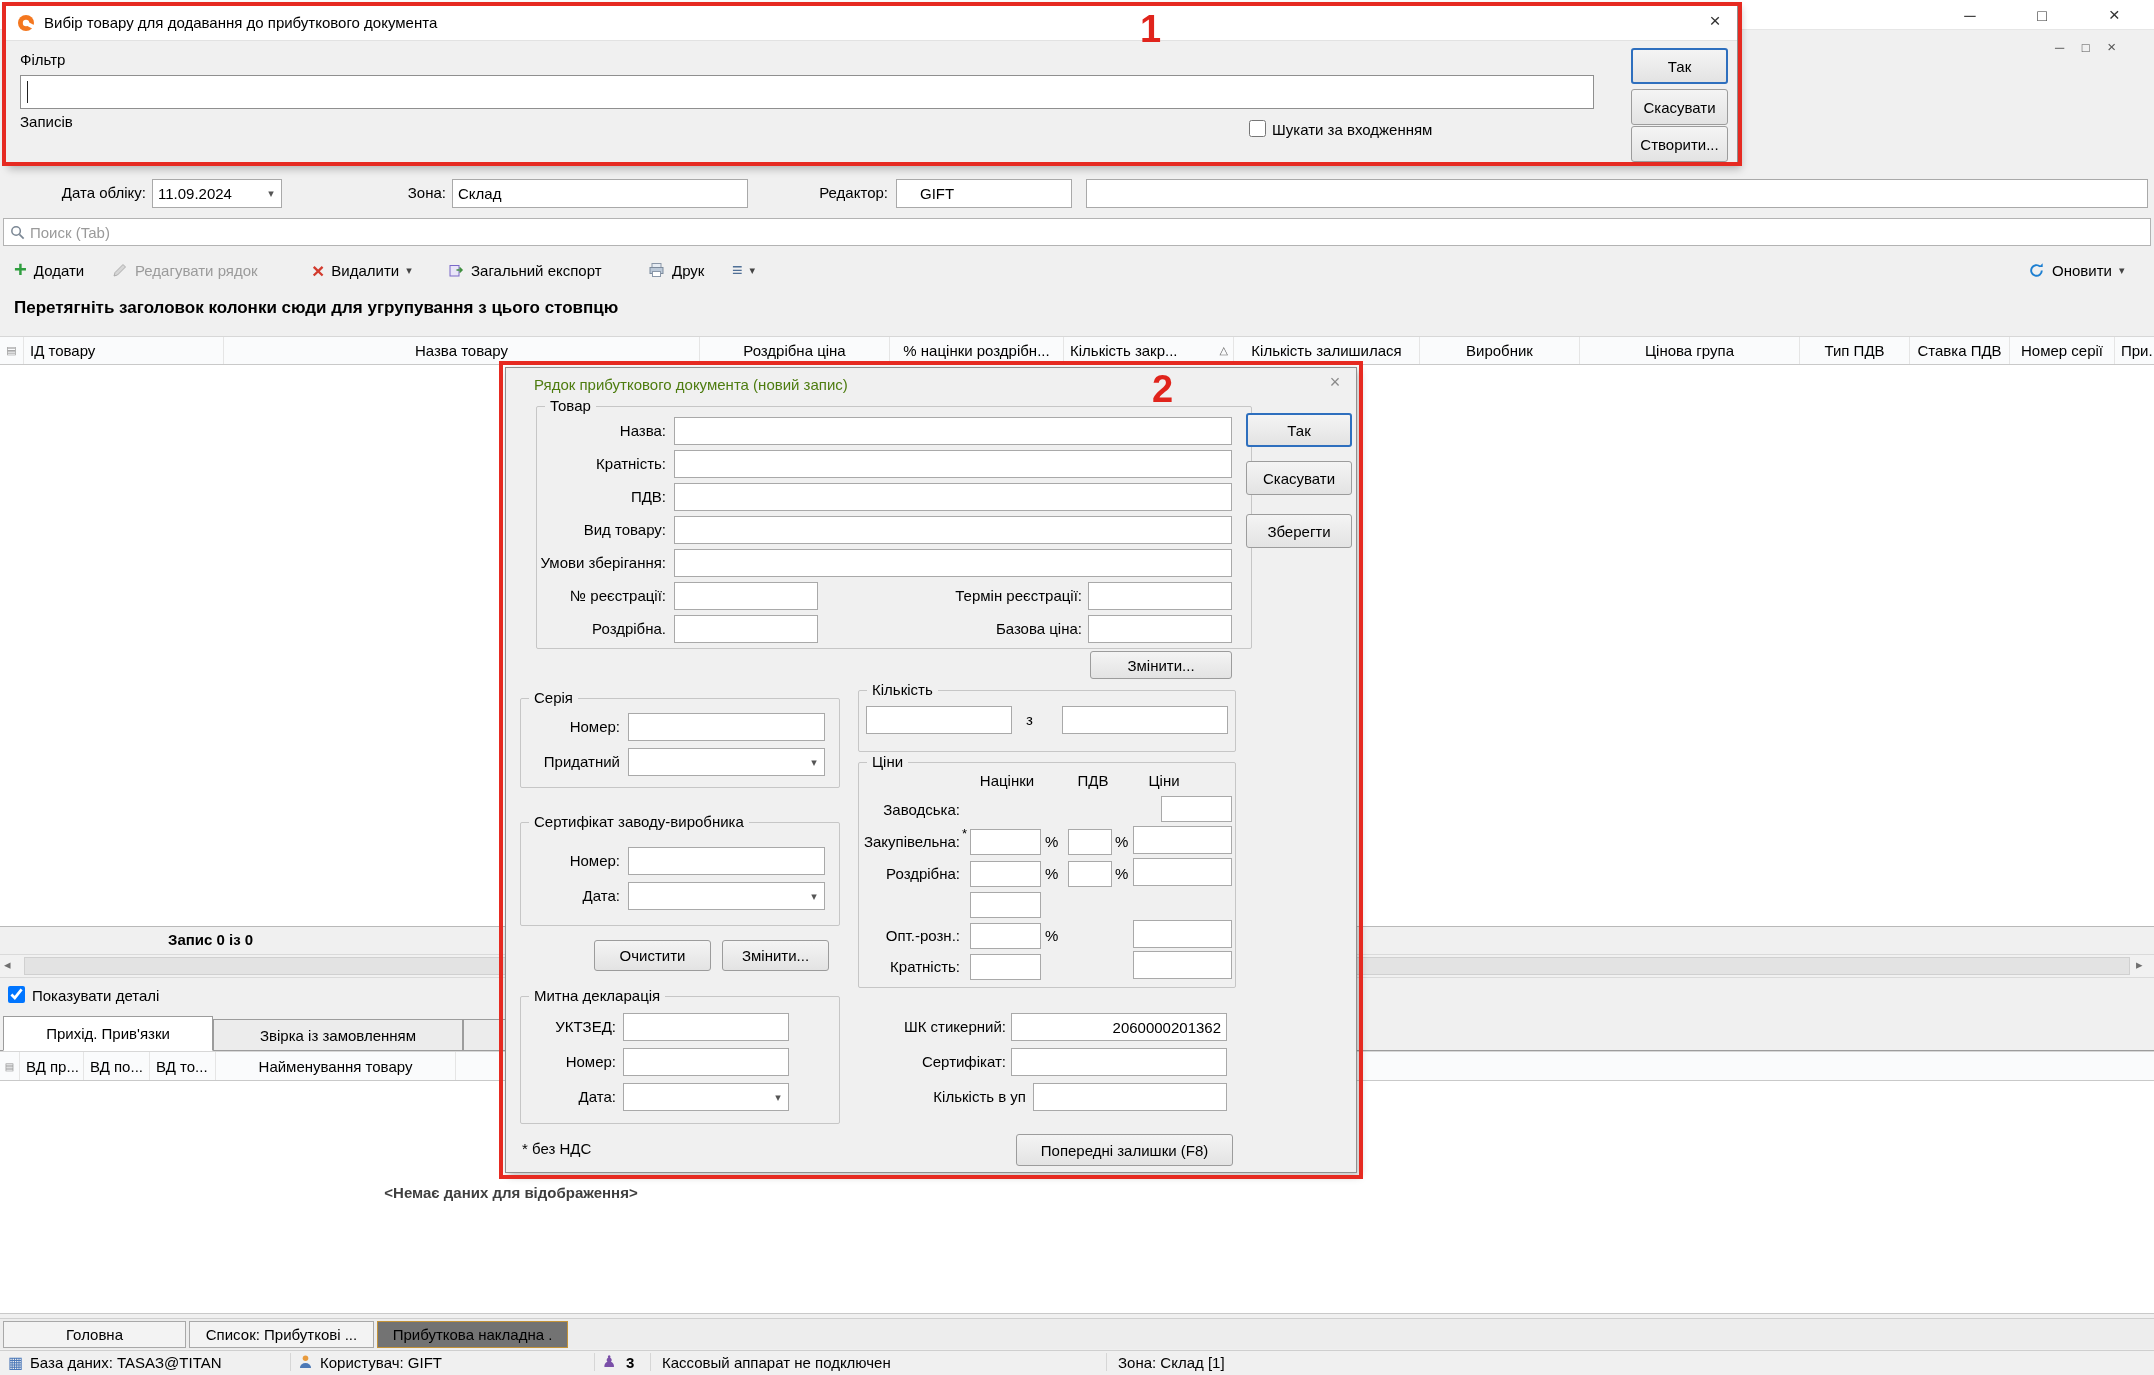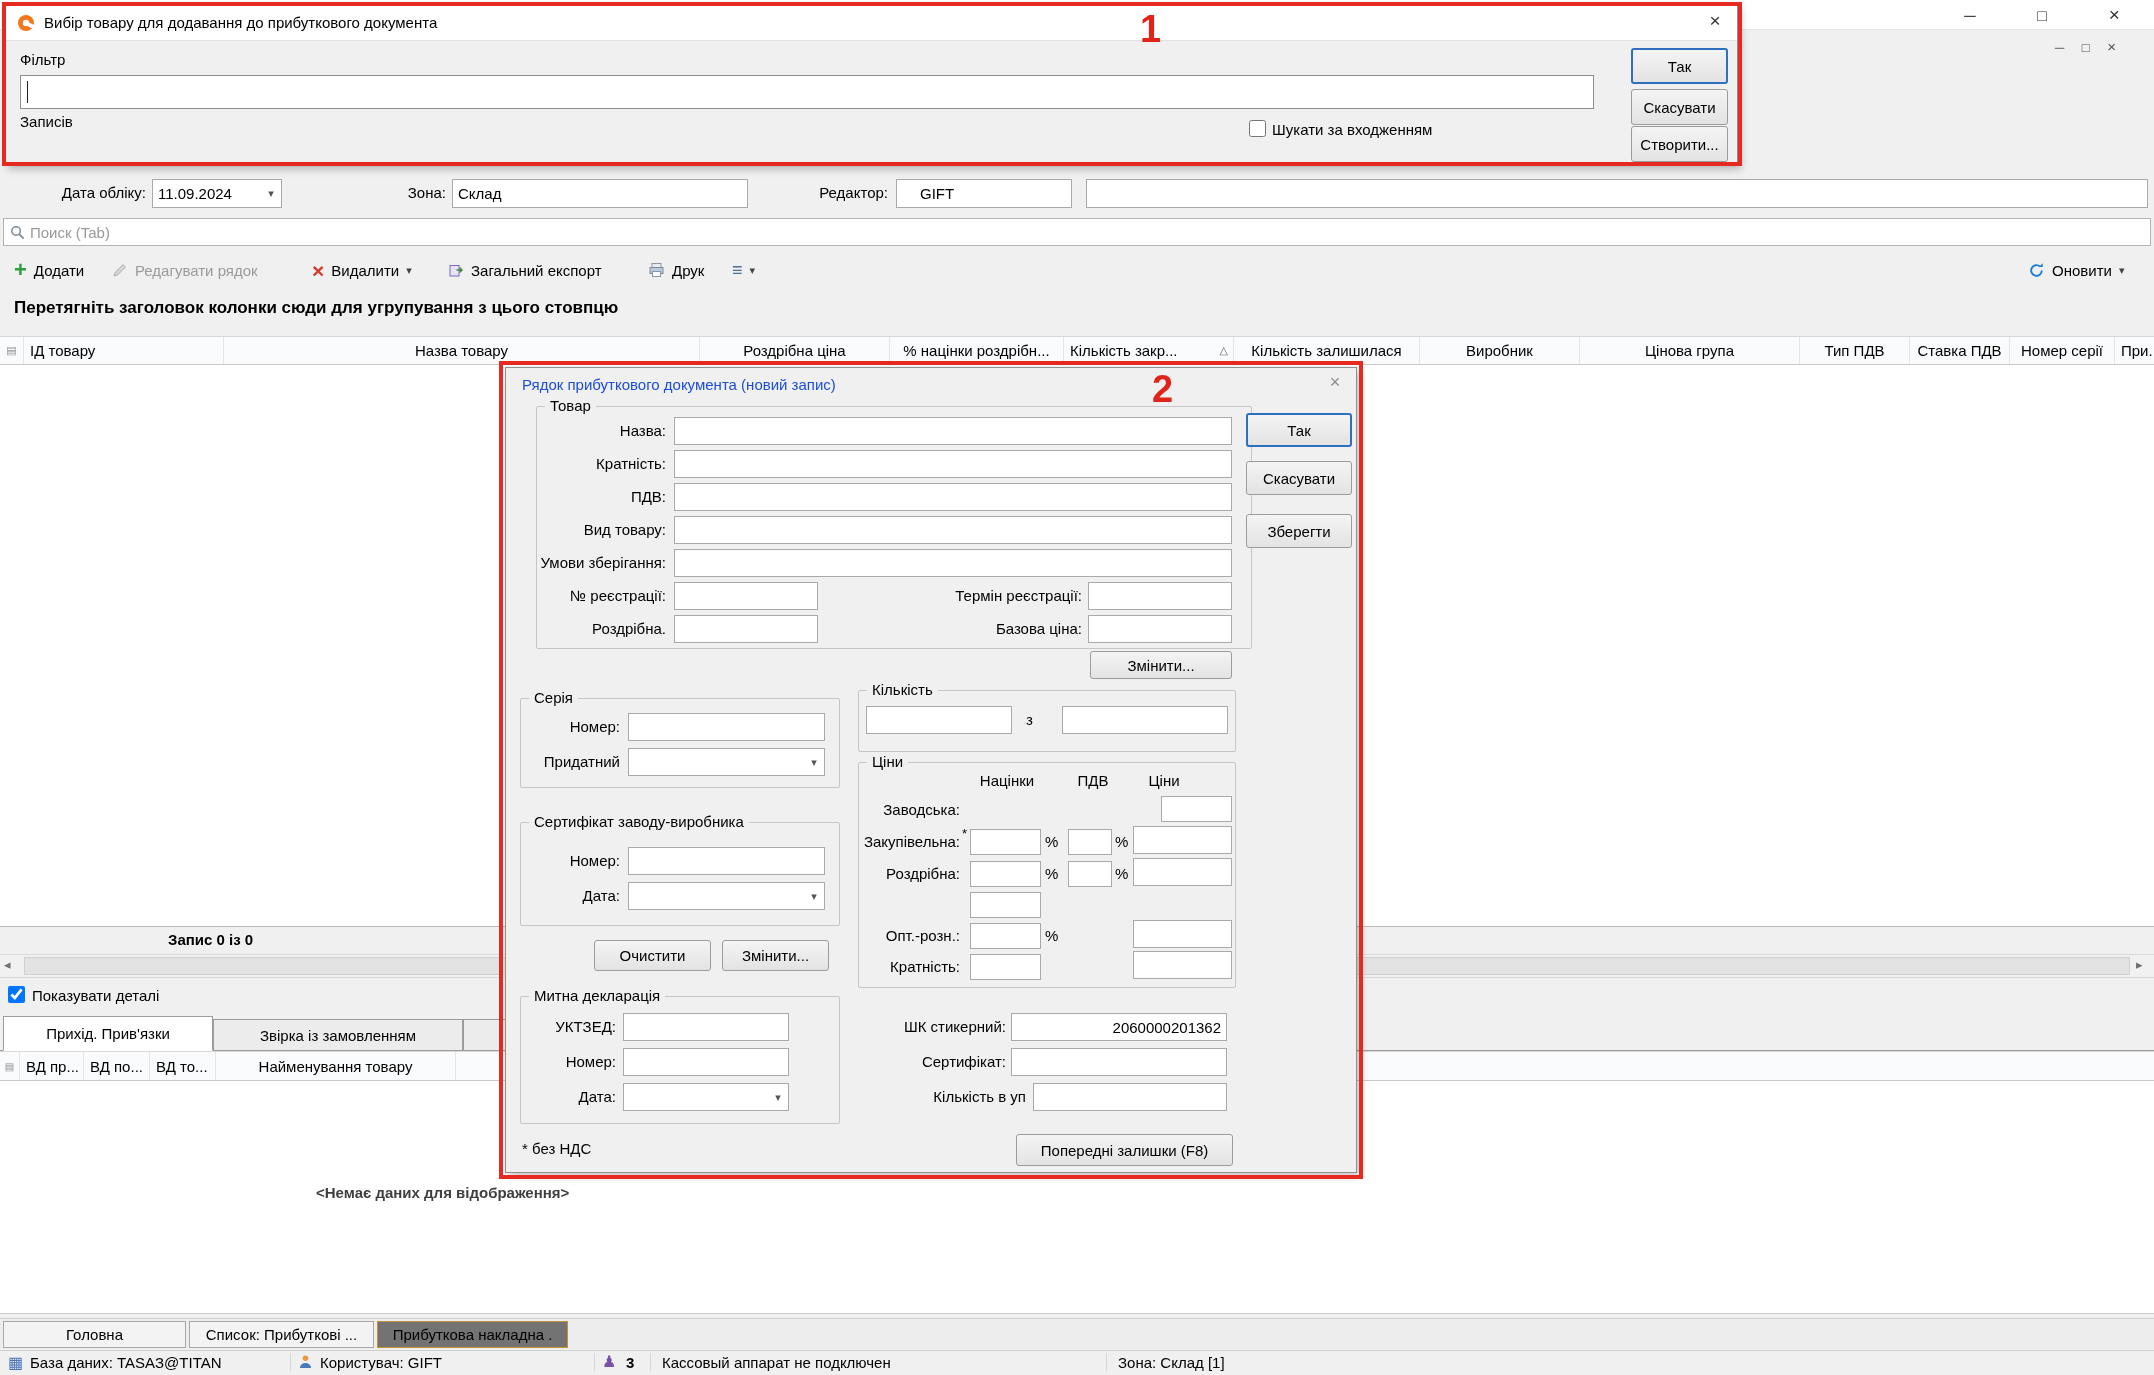--- a/index.html
+++ b/index.html
@@ -157,21 +157,21 @@
         <span style="font-size:10px;color:#8f8f8f">▤</span>
       </div>
     <div class="hcell hl" style="width:64px">ВД пр...</div>
     <div class="hcell hl" style="width:66px">ВД по...</div>
     <div class="hcell hl" style="width:66px">ВД то...</div>
     <div class="hcell" style="width:240px">Найменування товару</div>
     <div class="hcell" style="flex:1 1 auto;border-right:0"></div>
   </div>
 
   <div class="t" style="left:0;top:1081px;width:2154px;height:233px;background:#fff;border-bottom:1px solid #c9c9c9"></div>
-  <div class="t" style="left:316px;top:1184px;width:390px;text-align:left;font-weight:700;color:#3f3f3f">&lt;Немає даних для відображення&gt;</div>
+  <div class="t" style="left:316px;top:1184px;width:390px;text-align:center;font-weight:700;color:#3f3f3f">&lt;Немає даних для відображення&gt;</div>
 
   <div class="t" style="left:0;top:1318px;width:2154px;height:31px;background:#ededed;border-top:1px solid #cfcfcf"></div>
   <div class="btab" style="left:3px;top:1321px;width:183px;height:27px">Головна</div>
   <div class="btab" style="left:189px;top:1321px;width:185px;height:27px">Список: Прибуткові ...</div>
   <div class="btab" style="left:377px;top:1321px;width:191px;height:27px;background:#737373;border-color:#c49338">Прибуткова накладна .</div>
 
   <div class="t" style="left:0;top:1350px;width:2154px;height:25px;background:#f0f0f0;border-top:1px solid #cfcfcf"></div>
   <span class="t" style="left:8px;top:1353px;color:#4a77b8;font-size:16px">▦</span>
   <div class="t" style="left:30px;top:1354px">База даних: TASAЗ@TITAN</div>
   <div class="sep" style="left:290px;top:1353px"></div>
@@ -182,21 +182,21 @@
   <div class="t" style="left:320px;top:1354px">Користувач: GIFT</div>
   <div class="sep" style="left:594px;top:1353px"></div>
   <span class="t" style="left:602px;top:1352px;color:#7a4fa8;font-size:16px">♟</span>
   <div class="t" style="left:626px;top:1354px;font-weight:700">3</div>
   <div class="sep" style="left:650px;top:1353px"></div>
   <div class="t" style="left:662px;top:1354px">Кассовый аппарат не подключен</div>
   <div class="sep" style="left:1106px;top:1353px"></div>
   <div class="t" style="left:1118px;top:1354px">Зона: Склад [1]</div>
 
   <div class="win" style="left:505px;top:367px;width:852px;height:806px;z-index:30">
-    <div class="t" style="left:16px;top:8px;color:#1d4ed8">Рядок прибуткового документа (новий запис)</div>
+    <div class="t" style="left:28px;top:8px;color:#4d7c0f">Рядок прибуткового документа (новий запис)</div>
     <div class="t" style="left:816px;top:4px;width:26px;text-align:center;font-size:18px;color:#8a8a8a">×</div>
 
     <div class="gb" style="left:30px;top:38px;width:716px;height:243px">
       <span class="gl">Товар</span>
     </div>
     <div class="t r" style="left:18px;top:54px;width:142px">Назва:</div>
     <input class="in" style="left: 168px; top: 49px; width: 558px; height: 28px;">
     <div class="t r" style="left:18px;top:87px;width:142px">Кратність:</div>
     <input class="in" style="left: 168px; top: 82px; width: 558px; height: 28px;">
     <div class="t r" style="left:18px;top:120px;width:142px">ПДВ:</div>

